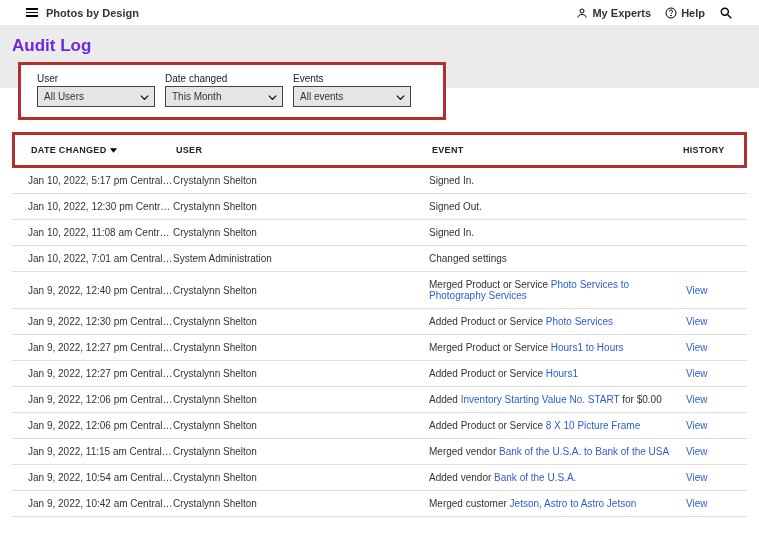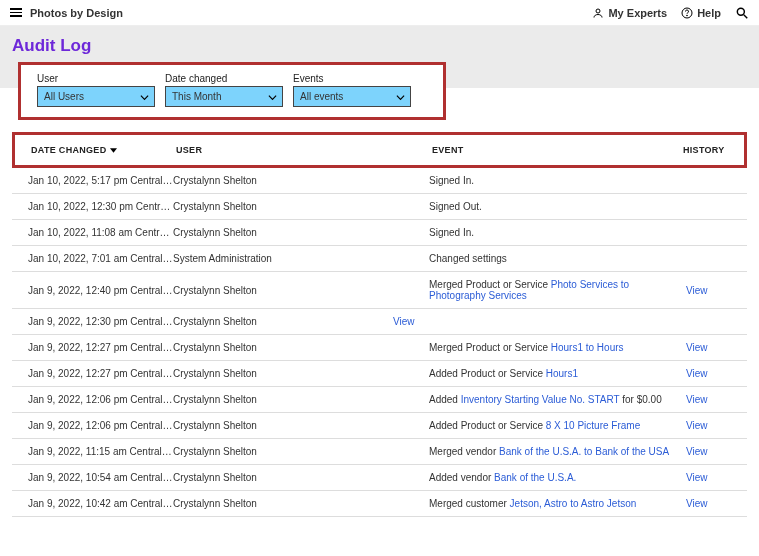--- a/index.html
+++ b/index.html
@@ -1,29 +1,29 @@
 <!DOCTYPE html>
 <html><head>
 <meta charset="utf-8">
 <style>
 * { margin: 0; padding: 0; box-sizing: border-box; }
 body { font-family: -apple-system, BlinkMacSystemFont, "Segoe UI", Arial, sans-serif; font-size: 11px; color: #333; width: 759px; background: #fff; }
-.topbar { display: flex; align-items: center; height: 26px; padding: 0 10px; border-bottom: 1px solid #eee; }
+.topbar { display: flex; align-items: center; height: 26px; padding: 0 26px; border-bottom: 1px solid #eee; }
 .hamburger { display: flex; flex-direction: column; gap: 2px; cursor: pointer; margin-right: 8px; }
 .hamburger span { width: 12px; height: 1.5px; background: #000; }
 .brand { font-weight: 700; font-size: 11px; }
 .topbar-right { margin-left: auto; display: flex; align-items: center; gap: 14px; }
 .topbar-item { display: flex; align-items: center; gap: 4px; font-size: 11px; font-weight: 600; cursor: pointer; }
 .icon svg { display: block; }
 .header { background: #ebebeb; padding: 10px 12px 32px; }
 .page-title { font-size: 17px; font-weight: 600; color: #6d28d9; }
 .filters { display: flex; gap: 10px; padding: 8px 16px 10px; border: 3px solid #b03030; width: 428px; margin: -26px 0 0 18px; background: #fff; position: relative; }
 .filter { display: flex; flex-direction: column; gap: 2px; }
 .filter-label { font-size: 10px; color: #222; }
-.select { position: relative; border: 1px solid #444; padding: 4px 22px 4px 6px; font-size: 10px; min-width: 118px; background: #7dd3fc; cursor: pointer; }
+.select { position: relative; border: 1px solid #444; padding: 4px 22px 4px 6px; font-size: 10px; min-width: 118px; background: #e5e5e5; cursor: pointer; }
 .select .chev { position: absolute; right: 5px; top: 50%; transform: translateY(-50%); }
 .chev svg { width: 9px; height: 6px; }
 .table-wrap { margin: 12px 12px 0; }
 .thead-box { border: 3px solid #b03030; display: flex; padding: 10px 6px; align-items: center; }
 .col-date { width: 155px; padding-left: 10px; }
 .col-user { width: 220px; }
 .col-event { flex: 1; margin-left: 36px; }
 .col-history { width: 55px; }
 .th { font-size: 9px; font-weight: 700; letter-spacing: 0.3px; color: #222; display: flex; align-items: center; gap: 4px; }
 .sort-ind svg { width: 7px; height: 5px; }
@@ -155,20 +155,21 @@
       </div>
       <div class="row">
         <div class="col-date">Jan 9, 2022, 12:40 pm Central Standa…</div>
         <div class="col-user">Crystalynn Shelton</div>
         <div class="col-event"><span>Merged Product or Service </span><span class="elink">Photo Services to Photography Services</span></div>
         <div class="col-history"><span class="view">View</span></div>
       </div>
       <div class="row">
         <div class="col-date">Jan 9, 2022, 12:30 pm Central Standa…</div>
         <div class="col-user">Crystalynn Shelton</div>
+        <div class="col-event"><span>Added Product or Service </span><span class="elink">Photo Services</span></div>
         <div class="col-history"><span class="view">View</span></div>
       </div>
       <div class="row">
         <div class="col-date">Jan 9, 2022, 12:27 pm Central Standa…</div>
         <div class="col-user">Crystalynn Shelton</div>
         <div class="col-event"><span>Merged Product or Service </span><span class="elink">Hours1 to Hours</span></div>
         <div class="col-history"><span class="view">View</span></div>
       </div>
       <div class="row">
         <div class="col-date">Jan 9, 2022, 12:27 pm Central Standa…</div>

